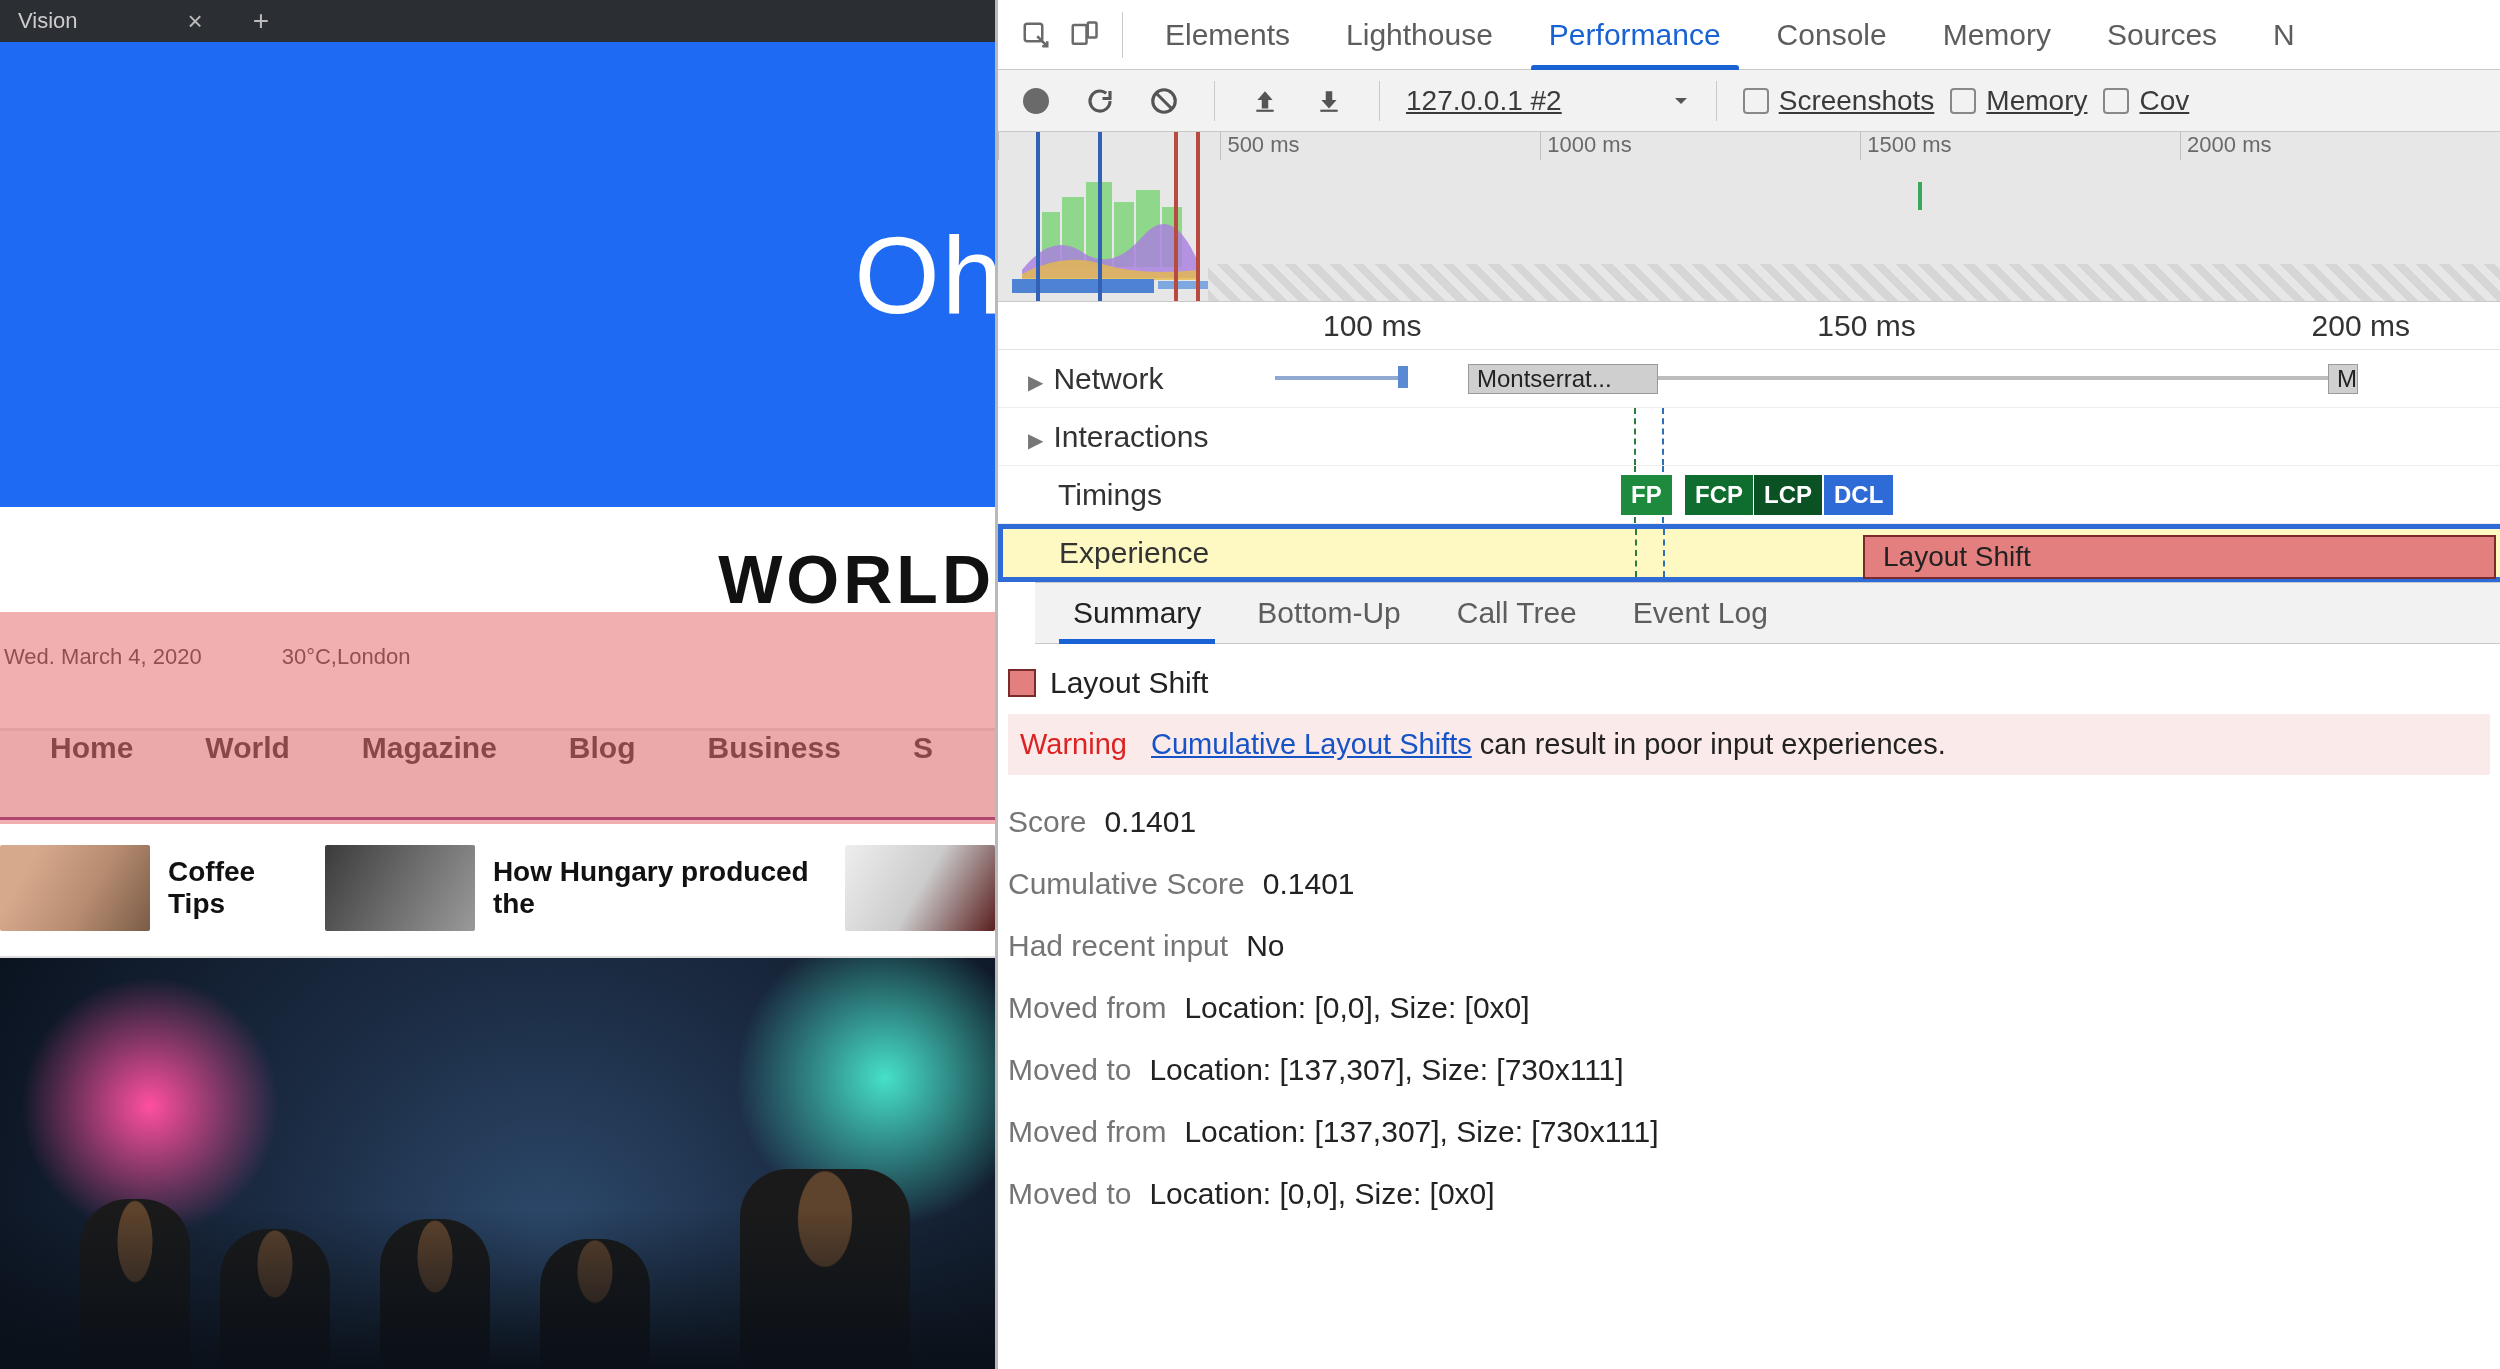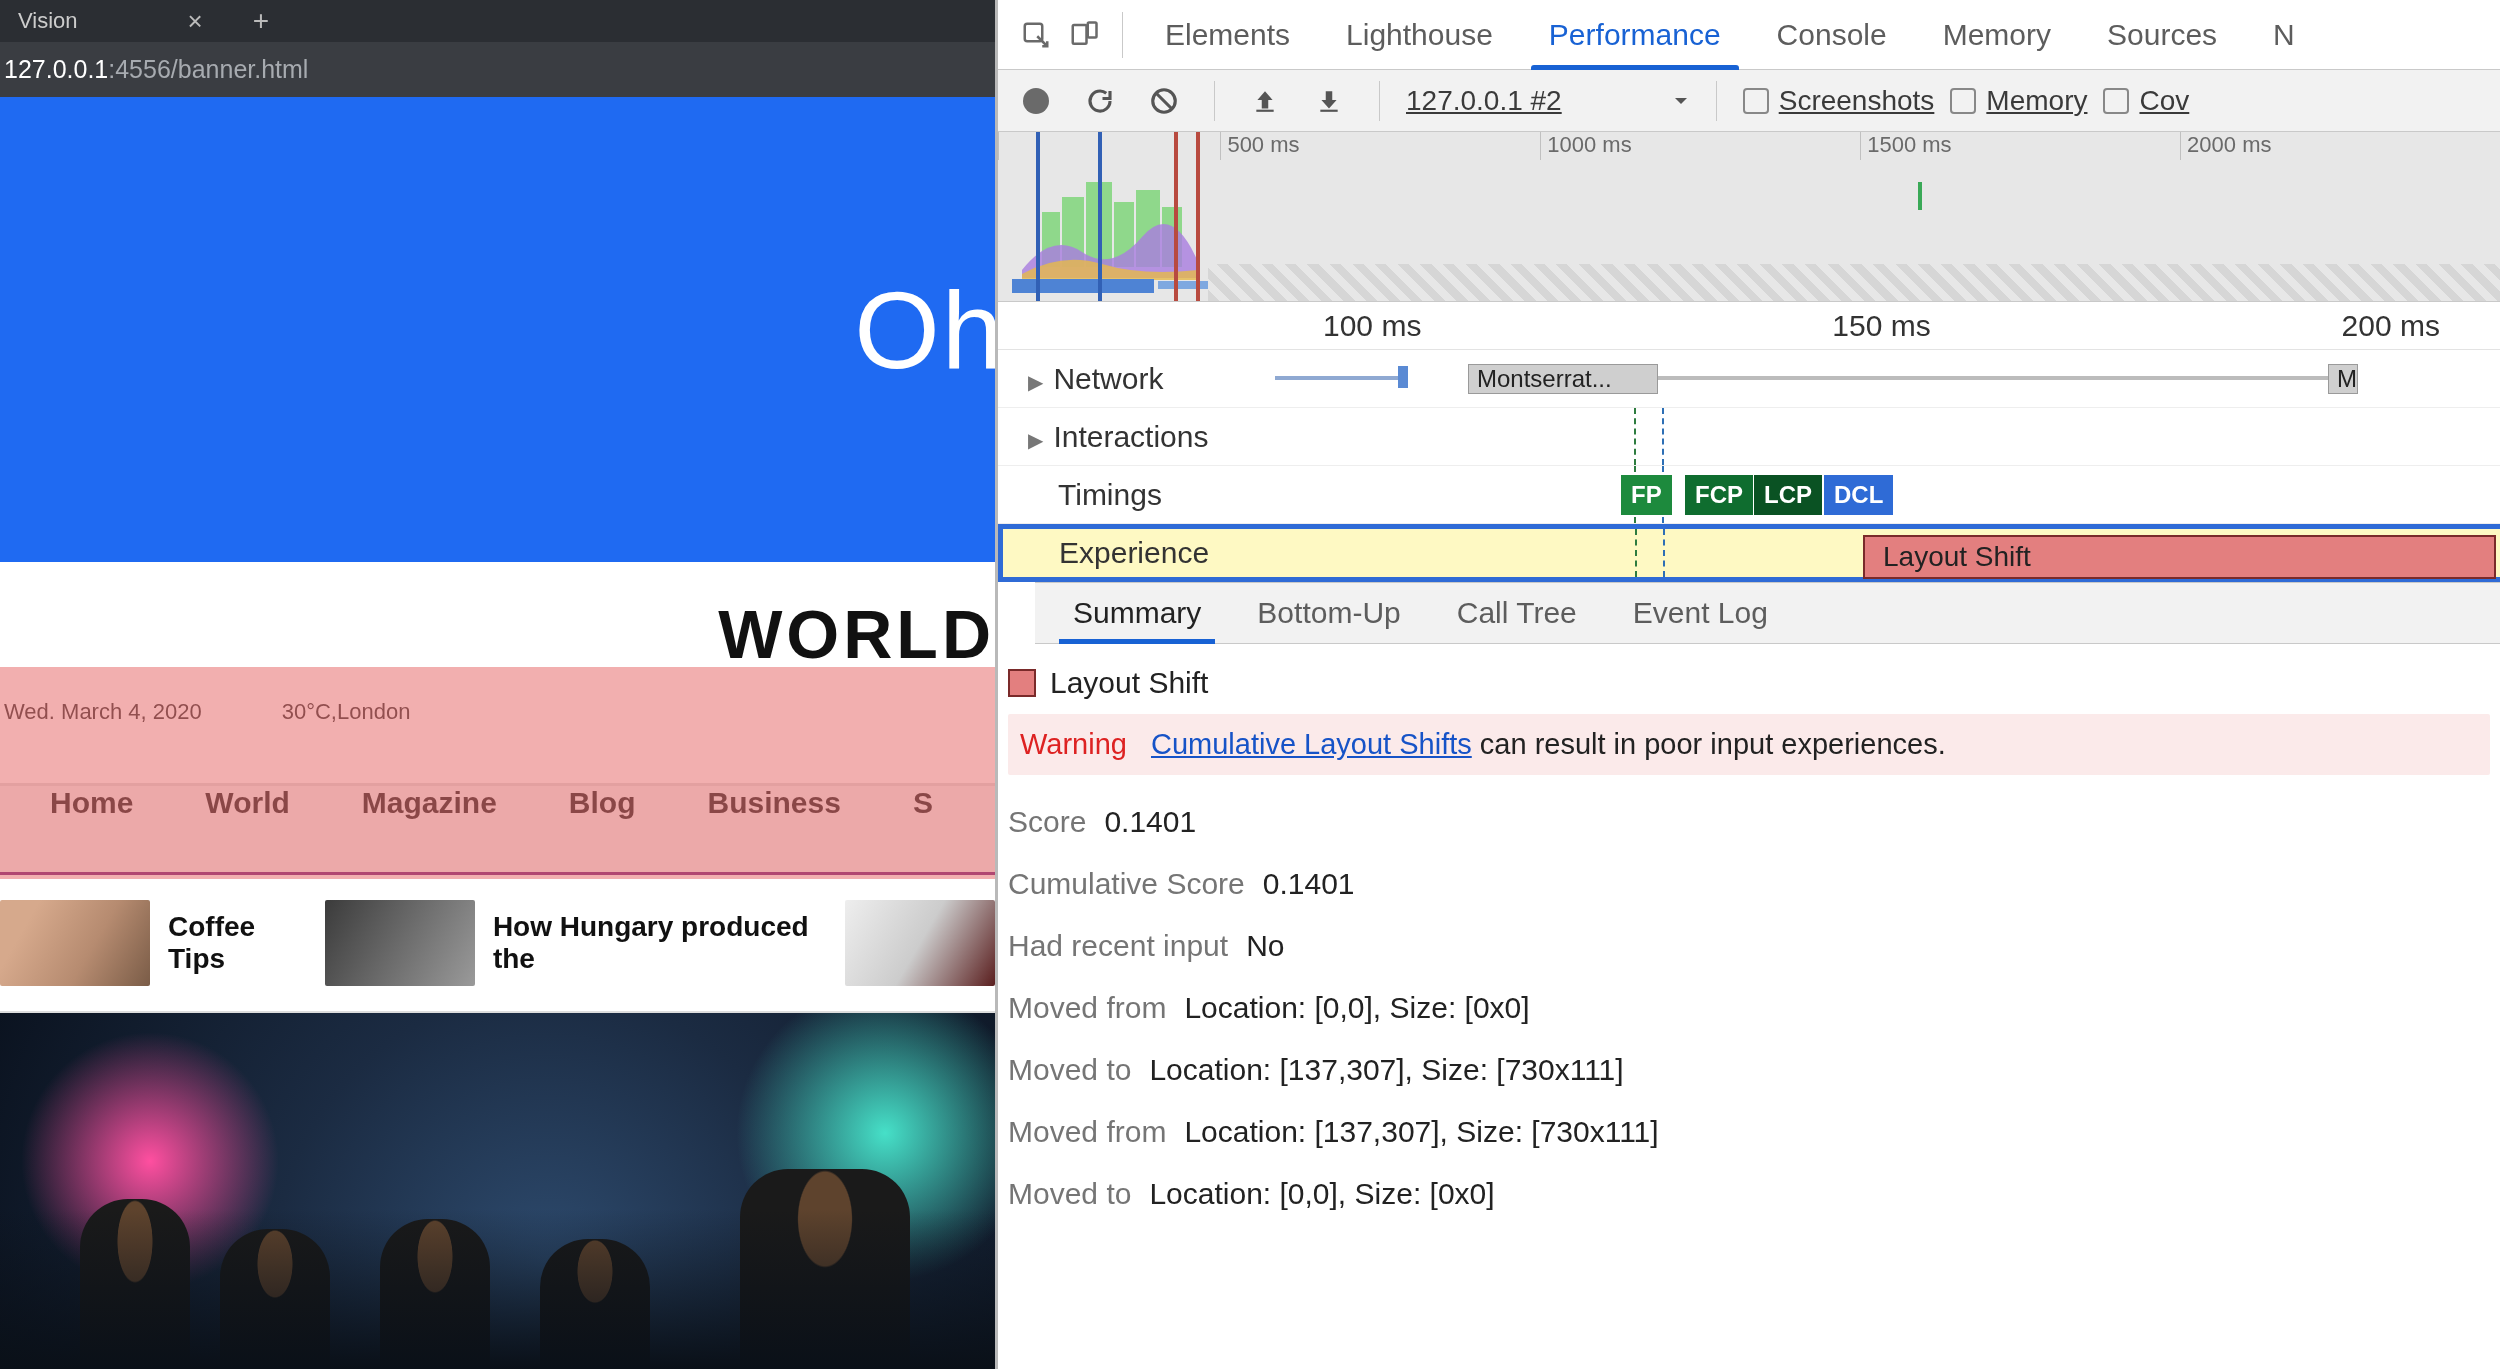--- a/index.html
+++ b/index.html
@@ -63,21 +63,21 @@
   .overview { height: 170px; background: #e7e7e7; border-bottom: 1px solid #c9c9c9; position: relative; }
   .ov-ruler { position:absolute; top:0; left:0; right:0; height:28px; display:flex; color:#6a6a6a; font-size:22px; }
   .ov-tick { width: 360px; border-left:1px solid #c0c0c0; padding-left:6px; }
   .ov-graph { position:absolute; left:14px; top:20px; width:190px; height:130px; }
   .ov-bar { position:absolute; bottom:8px; height:14px; background:#4e83d4; }
   .ov-scrub { position:absolute; top:0; bottom:0; width:4px; background:#3160b5; }
   .ov-hash { position:absolute; left:210px; right:0; top:132px; bottom:0; background: repeating-linear-gradient(45deg,#d6d6d6 0 8px,#e7e7e7 8px 16px); }
   .ov-marker { position:absolute; top:50px; width:4px; height:28px; background:#3aa957; }
 
   .flame-head { height: 48px; display:flex; align-items:center; font-size:30px; color:#333; border-bottom:1px solid #e3e3e3; }
-  .flame-ruler { flex:1; display:flex; justify-content:space-between; padding:0 60px 0 60px; }
+  .flame-ruler { flex:1; display:flex; justify-content:space-between; padding:0 90px 0 60px; }
   .track { min-height: 58px; display:flex; align-items:center; border-bottom:1px solid #eee; position:relative; }
   .track-name { width: 265px; padding-left: 30px; font-size: 30px; color: #333; }
   .track-name.with-caret::before { content:"\25B6"; color:#777; font-size:20px; margin-right:10px; display:inline-block; }
   .track.sel { background:#fef9c3; border-top:5px solid #2f6bd6; border-bottom:5px solid #2f6bd6; border-left:5px solid #2f6bd6;align-items:center; }
   .net-span { position:absolute; height:30px; background:#cfcfcf; border:1px solid #9a9a9a; font-size:24px; display:flex; align-items:center; padding:0 8px; color:#222; }
   .timing-pill { position:absolute; height:40px; color:#fff; font-size:24px; font-weight:700; display:flex; align-items:center; padding:0 10px; top:9px; }
   .dash { position:absolute; top:0; bottom:0; border-left:2px dashed #2d7c3f; }
   .ls-bar { position:absolute; top:6px; height:44px; background:#e37f7f; border:2px solid #7a2a2a; color:#222; font-size:28px; display:flex; align-items:center; padding-left:18px; }
 
   .sub-tabs { height:62px; background:#f2f2f2; border-top:1px solid #c9c9c9; border-bottom:1px solid #c9c9c9; display:flex; align-items:center; font-size:30px; color:#5d5d5d; padding-left:10px;margin-left:37px; }
@@ -102,24 +102,20 @@
 
 <div class="root">
 
   <div class="left">
     <div class="tab-strip">
       <div class="tab">
         <span>Vision</span>
         <span class="tab-close">×</span>
       </div>
       <span class="tab-plus">+</span>
-    </div>
-    <div class="addr-bar">
-      <span class="addr-host">127.0.0.1</span>
-        <span class="addr-path">:4556/banner.html</span>
     </div>
 
     <div class="banner">
       <div class="banner-text">Oh</div>
     </div>
 
     <div class="white-strip"></div>
 
     <div class="red-overlay">
       <div class="red-block"></div>

